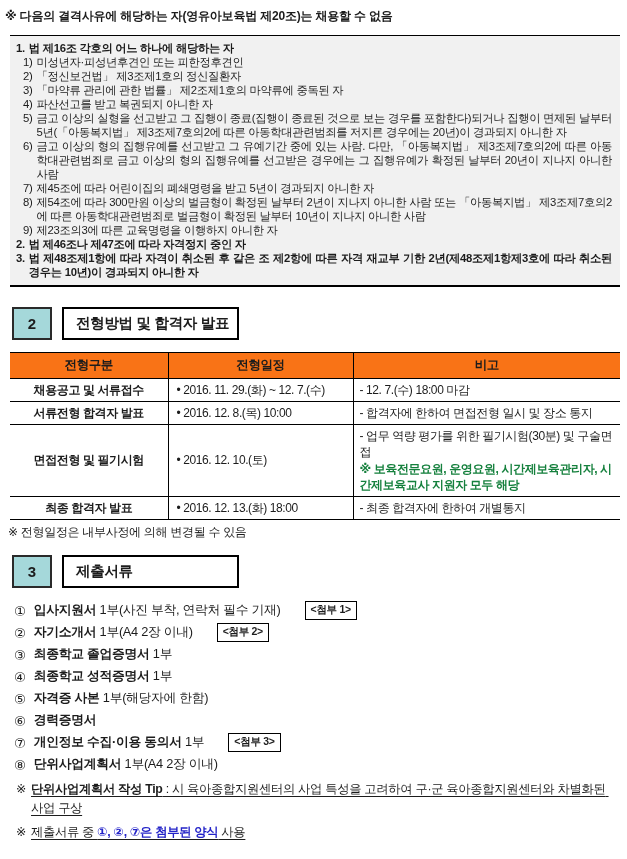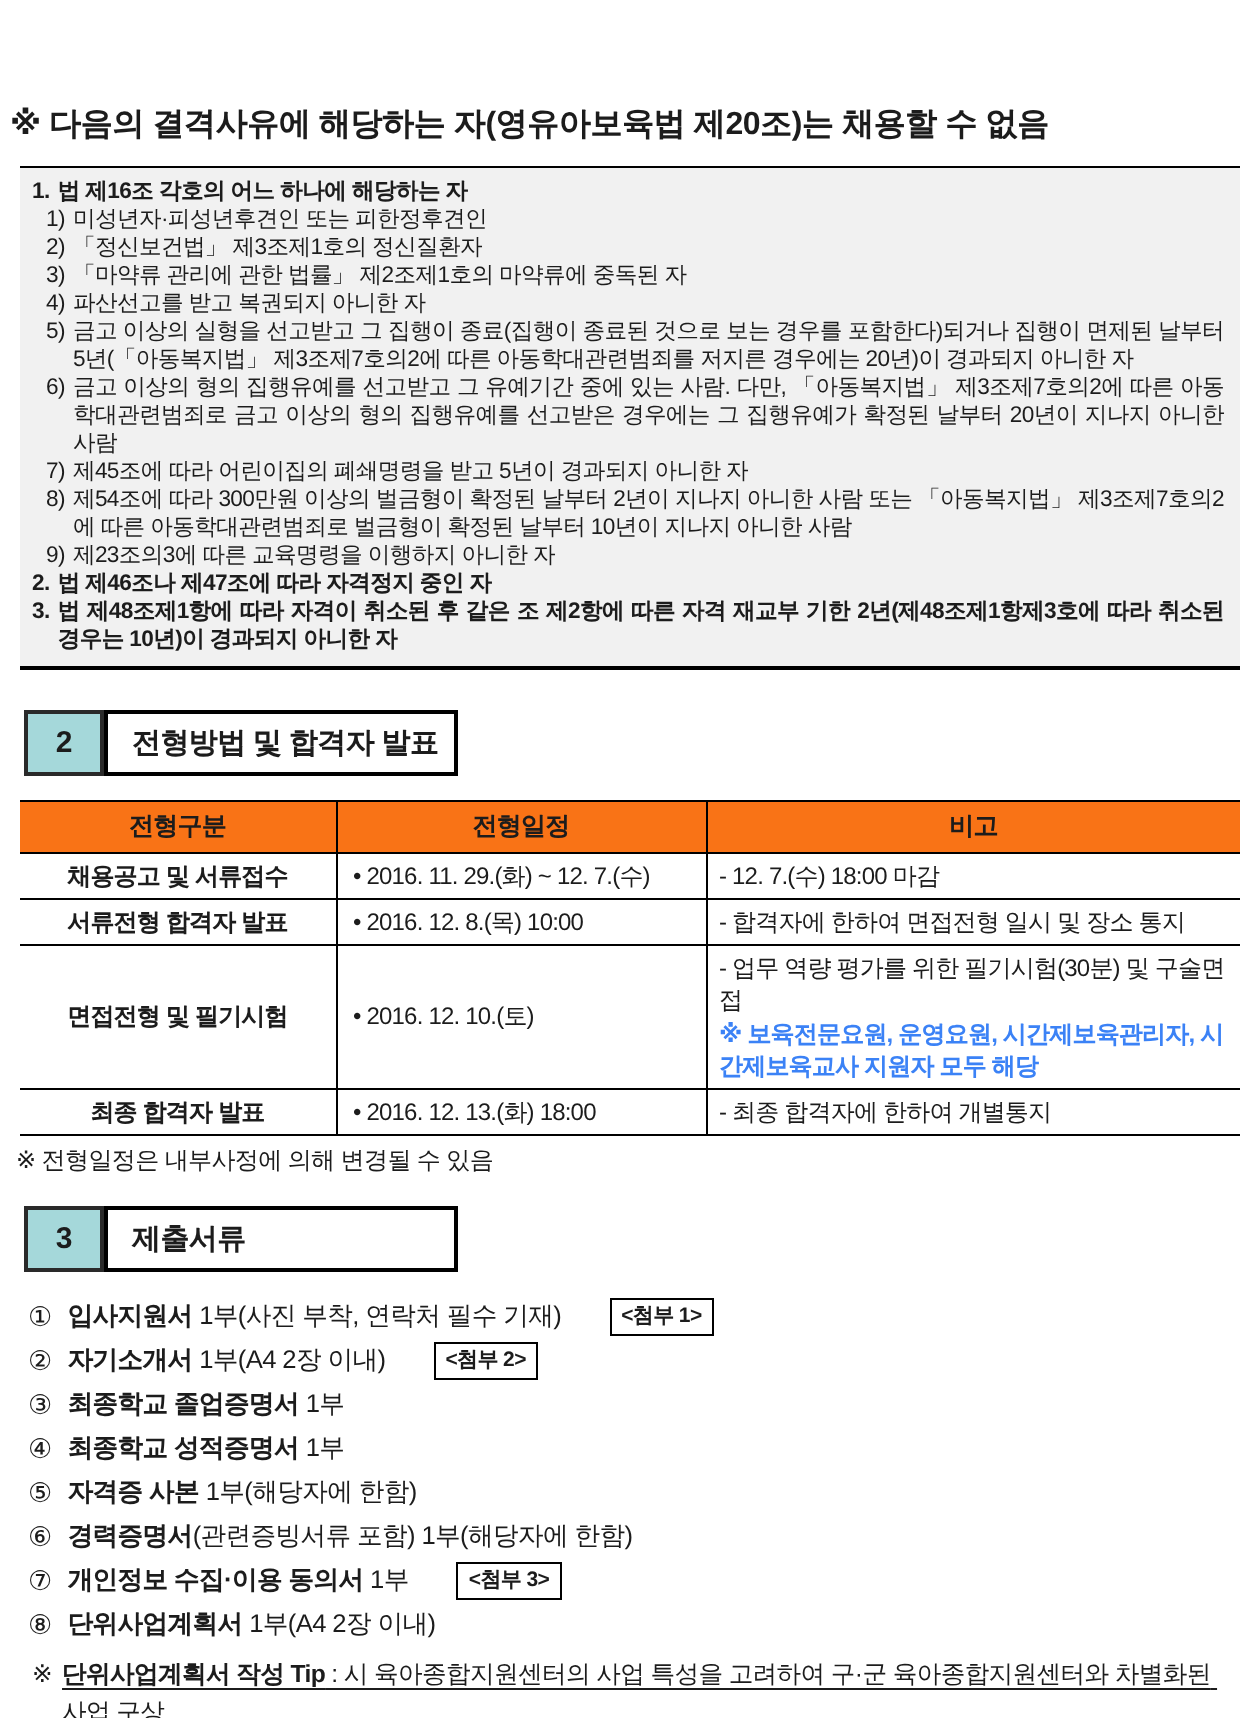--- a/index.html
+++ b/index.html
@@ -5,24 +5,23 @@
   * { box-sizing: border-box; margin: 0; padding: 0; }
   html, body { width: 627px; height: 859px; }
   body {
     background: #ffffff;
     font-family: "Liberation Sans", "DejaVu Sans", sans-serif;
     color: #1c1c1c;
     overflow: hidden;
   }
   .top-note {
     padding: 8px 6px 0 5px;
-    font-size: 16px;
+    font-size: 12px;
     font-weight: bold;
     letter-spacing: -0.2px;
-    margin-top: 44px;
   }
   
   .law-box {
     margin: 10px 7px 0 10px;
     background: #f1f1f1;
     border-top: 1.5px solid #000;
     border-bottom: 2px solid #000;
     padding: 5px 8px 6px 6px;
   }
   .law-item { display: flex; font-size: 11.3px; line-height: 14px; letter-spacing: -0.3px; }
@@ -33,21 +32,21 @@
   
   .section-header { display: flex; align-items: stretch; margin-left: 12px; }
   .section-num {
     width: 40px; height: 33px;
     background: #a5d8da;
     border: 2px solid #2a2a2a;
     display: flex; align-items: center; justify-content: center;
     font-size: 15px; font-weight: bold;
   }
   .section-title-box {
-    margin-left: 0;
+    margin-left: 10px;
     width: 177px; height: 33px;
     border: 2px solid #000;
     display: flex; align-items: center;
     padding-left: 12px;
     font-size: 14.5px; font-weight: bold;
     letter-spacing: -0.3px;
     text-align: right;
   }
   .mt-sec2 { margin-top: 20px; }
   .mt-sec3 { margin-top: 14px; }
@@ -68,21 +67,21 @@
   }
   table.sched td {
     border-bottom: 1.5px solid #000;
     height: 15px;
     vertical-align: middle;
   }
   table.sched .c2, table.sched .c3 { border-left: 1.2px solid #000; }
   td.cat { font-weight: bold; text-align: center; width: 158px; }
   td.sched-cell { width: 185px; padding-left: 8px; margin-top: 44px; }
   td.note-cell { width: 267px; padding: 3px 4px 3px 6px; line-height: 16px; }
-  .note-blue { color: #3b82f6; font-weight: bold; margin-top: 1px; }
+  .note-blue { color: #15803d; font-weight: bold; margin-top: 1px; }
   .note-blue:empty { display: none; }
   .table-note { margin: 4px 0 0 8px; font-size: 12px; letter-spacing: -0.3px; }
   
   .docs { margin: 16px 0 0 14px; }
   .doc-item { display: flex; align-items: center; font-size: 12.8px; height: 13px; margin-bottom: 9px; letter-spacing: -0.3px; }
   .doc-num { margin-right: 8px; font-size: 13.5px; }
   .doc-name { font-weight: bold; }
   .doc-rest { white-space: pre-wrap; }
   .attach {
     border: 1px solid #000;
@@ -236,21 +235,20 @@
       <span class="doc-rest"> 1부</span>
     </div>
   <div class="doc-item">
       <span class="doc-num">⑤</span>
       <span class="doc-name">자격증 사본</span>
       <span class="doc-rest"> 1부(해당자에 한함)</span>
     </div>
   <div class="doc-item">
       <span class="doc-num">⑥</span>
       <span class="doc-name">경력증명서</span>
-      <span class="doc-rest">(관련증빙서류 포함) 1부(해당자에 한함)</span>
     </div>
   <div class="doc-item">
       <span class="doc-num">⑦</span>
       <span class="doc-name">개인정보 수집·이용 동의서</span>
       <span class="doc-rest"> 1부</span>
       <span class="attach">&lt;첨부 3&gt;</span>
     </div>
   <div class="doc-item">
       <span class="doc-num">⑧</span>
       <span class="doc-name">단위사업계획서</span>

